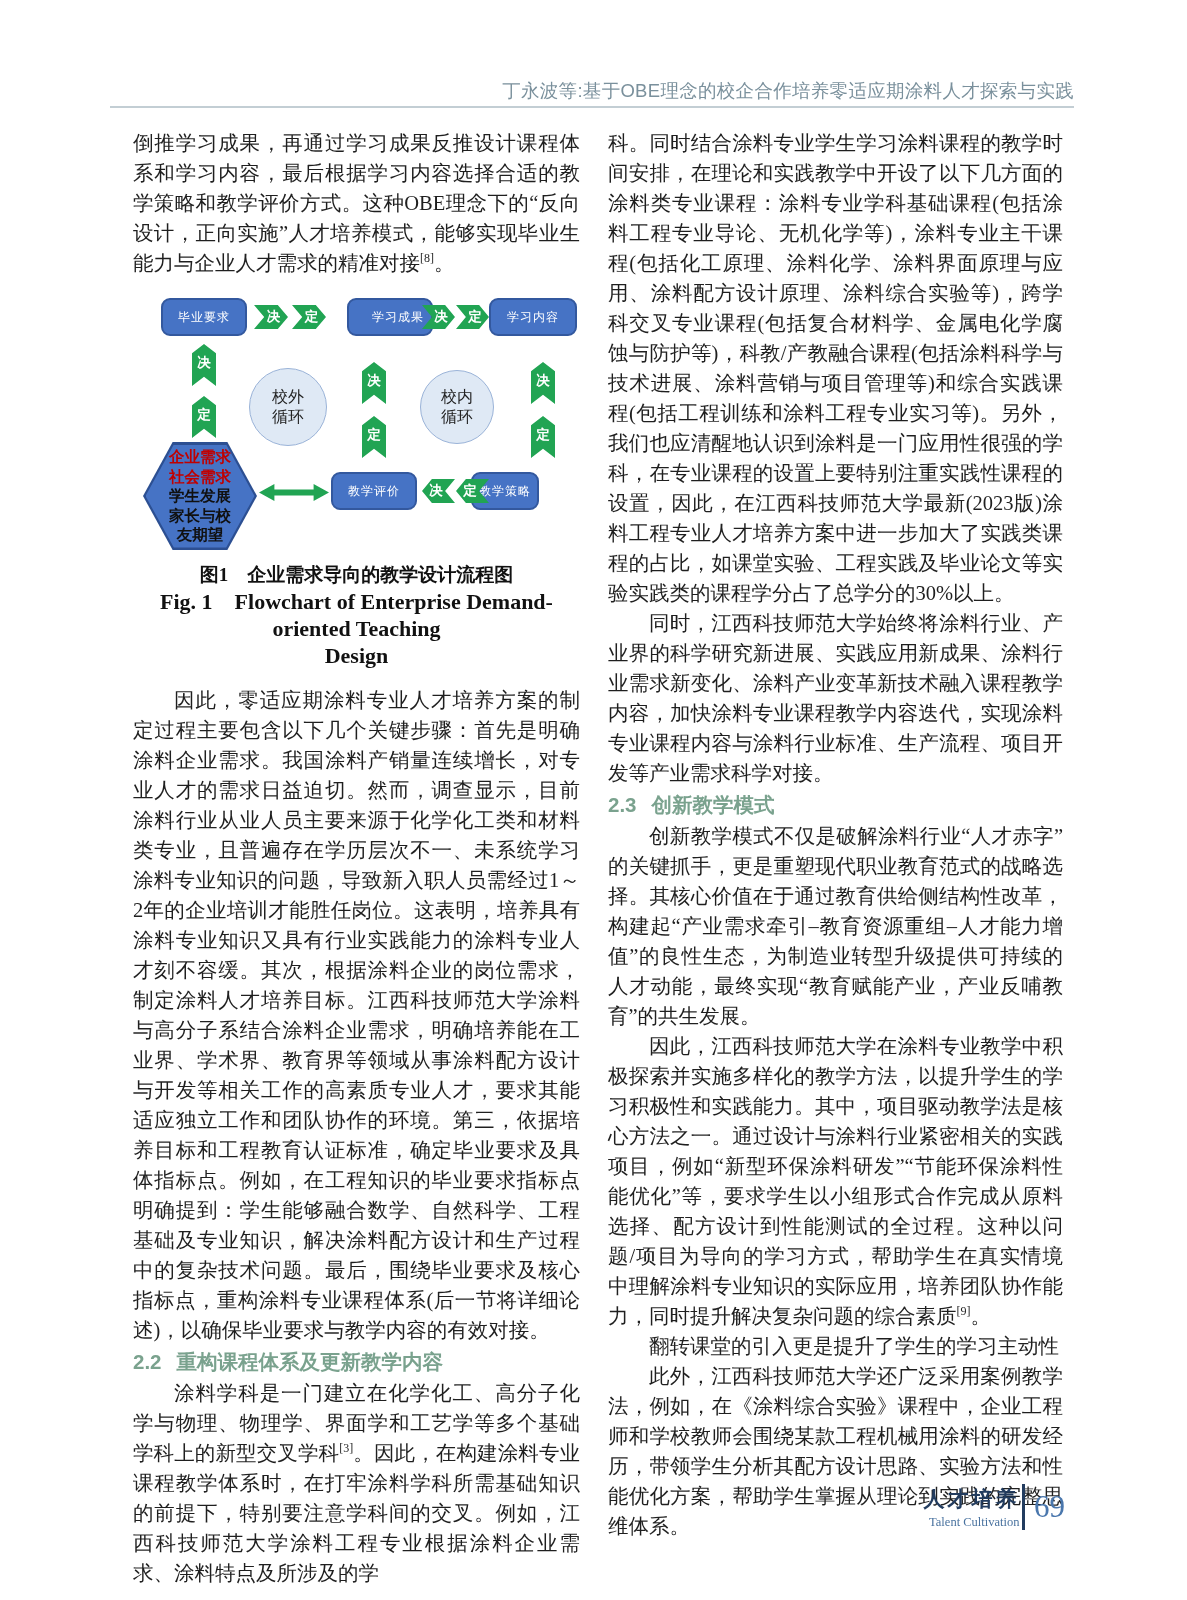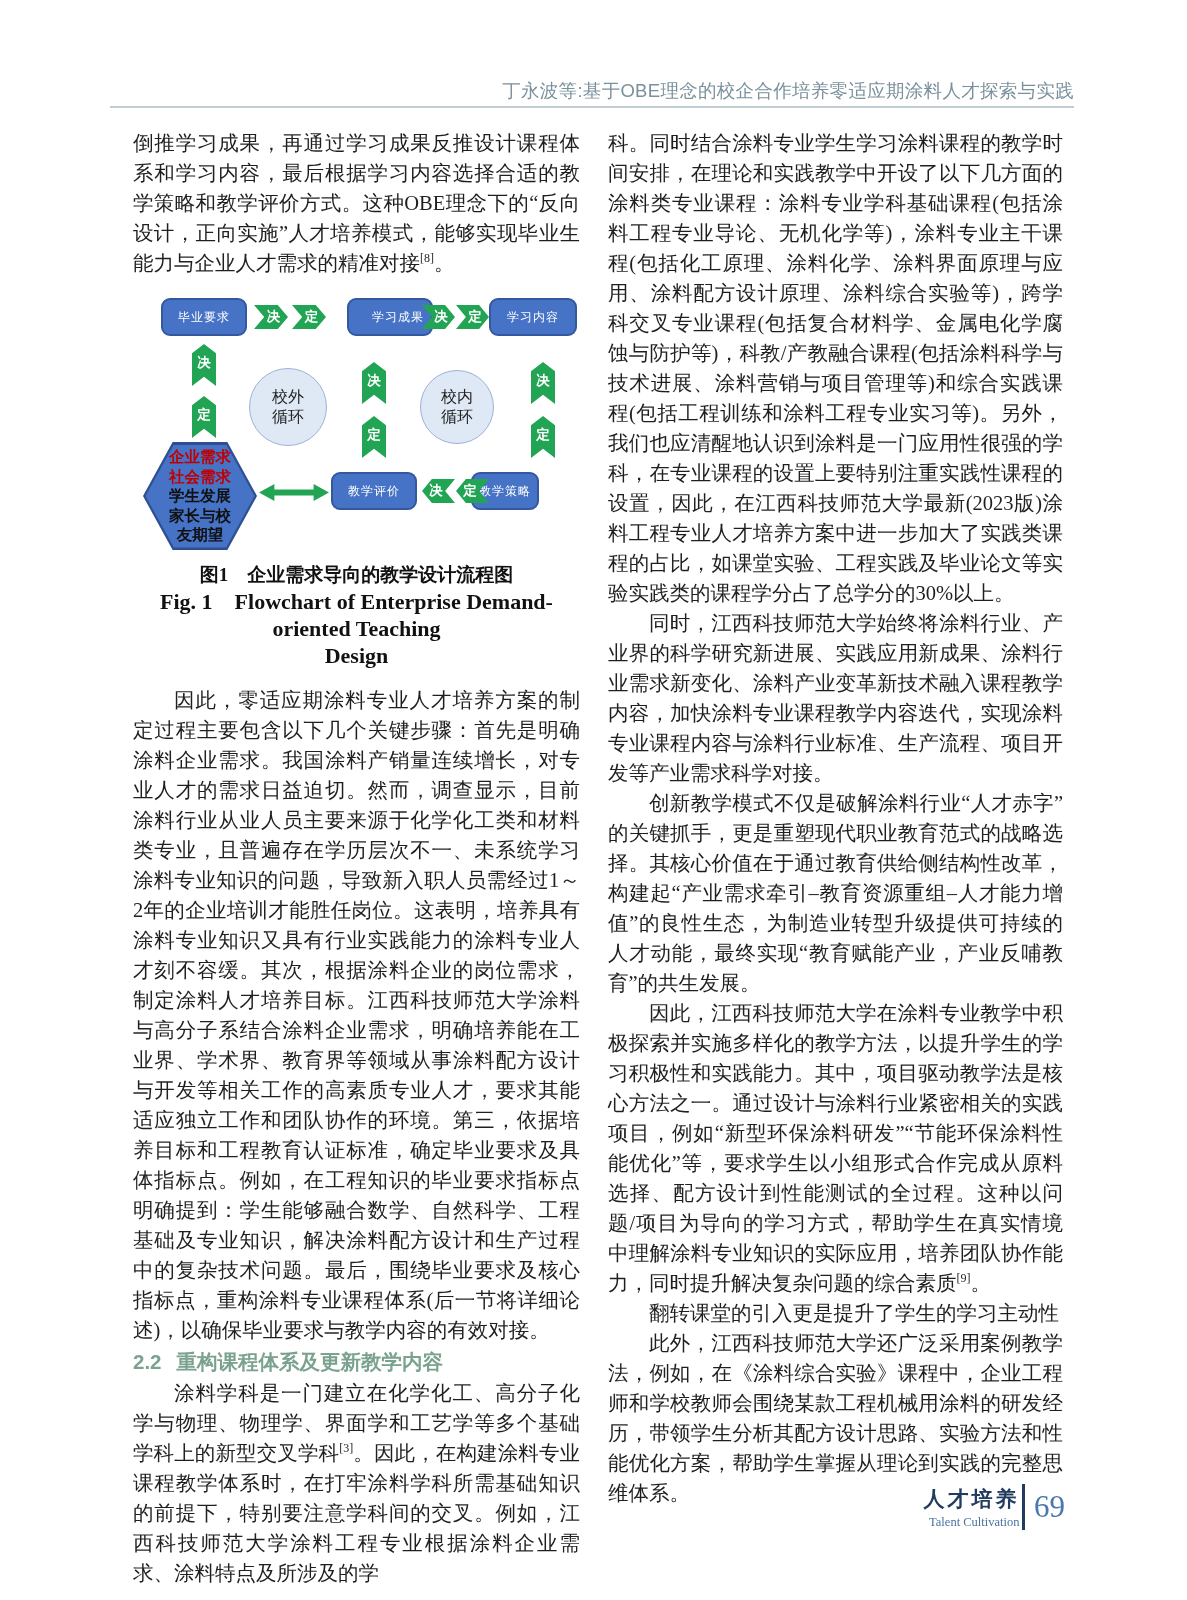--- a/index.html
+++ b/index.html
@@ -174,20 +174,23 @@
       <span class="num">2.2</span><span>重构课程体系及更新教学内容</span>
     </div>
 
     <p class="para indent"><span>涂料学科是一门建立在化学化工、高分子化学与物理、物理学、界面学和工艺学等多个基础学科上的新型交叉学科</span><sup>[3]</sup><span>。因此，在构建涂料专业课程教学体系时，在打牢涂料学科所需基础知识的前提下，特别要注意学科间的交叉。例如，江西科技师范大学涂料工程专业根据涂料企业需求、涂料特点及所涉及的学</span></p>
   </div>
 
   <div class="col-right">
     <p class="para">科。同时结合涂料专业学生学习涂料课程的教学时间安排，在理论和实践教学中开设了以下几方面的涂料类专业课程：涂料专业学科基础课程(包括涂料工程专业导论、无机化学等)，涂料专业主干课程(包括化工原理、涂料化学、涂料界面原理与应用、涂料配方设计原理、涂料综合实验等)，跨学科交叉专业课程(包括复合材料学、金属电化学腐蚀与防护等)，科教/产教融合课程(包括涂料科学与技术进展、涂料营销与项目管理等)和综合实践课程(包括工程训练和涂料工程专业实习等)。另外，我们也应清醒地认识到涂料是一门应用性很强的学科，在专业课程的设置上要特别注重实践性课程的设置，因此，在江西科技师范大学最新(2023版)涂料工程专业人才培养方案中进一步加大了实践类课程的占比，如课堂实验、工程实践及毕业论文等实验实践类的课程学分占了总学分的30%以上。</p>
     <p class="para indent">同时，江西科技师范大学始终将涂料行业、产业界的科学研究新进展、实践应用新成果、涂料行业需求新变化、涂料产业变革新技术融入课程教学内容，加快涂料专业课程教学内容迭代，实现涂料专业课程内容与涂料行业标准、生产流程、项目开发等产业需求科学对接。</p>
 
+    <div class="sec-h">
+      <span class="num">2.3</span><span>创新教学模式</span>
+    </div>
 
     <p class="para indent">创新教学模式不仅是破解涂料行业“人才赤字”的关键抓手，更是重塑现代职业教育范式的战略选择。其核心价值在于通过教育供给侧结构性改革，构建起“产业需求牵引–教育资源重组–人才能力增值”的良性生态，为制造业转型升级提供可持续的人才动能，最终实现“教育赋能产业，产业反哺教育”的共生发展。</p>
     <p class="para indent"><span>因此，江西科技师范大学在涂料专业教学中积极探索并实施多样化的教学方法，以提升学生的学习积极性和实践能力。其中，项目驱动教学法是核心方法之一。通过设计与涂料行业紧密相关的实践项目，例如“新型环保涂料研发”“节能环保涂料性能优化”等，要求学生以小组形式合作完成从原料选择、配方设计到性能测试的全过程。这种以问题/项目为导向的学习方式，帮助学生在真实情境中理解涂料专业知识的实际应用，培养团队协作能力，同时提升解决复杂问题的综合素质</span><sup>[9]</sup><span>。</span></p>
     <p class="para indent">翻转课堂的引入更是提升了学生的学习主动性</p>
     <p class="para indent">此外，江西科技师范大学还广泛采用案例教学法，例如，在《涂料综合实验》课程中，企业工程师和学校教师会围绕某款工程机械用涂料的研发经历，带领学生分析其配方设计思路、实验方法和性能优化方案，帮助学生掌握从理论到实践的完整思维体系。</p>
   </div>
 
   <div class="footer">
     <div class="f-labels">
       <div class="f-zh">人才培养</div>

